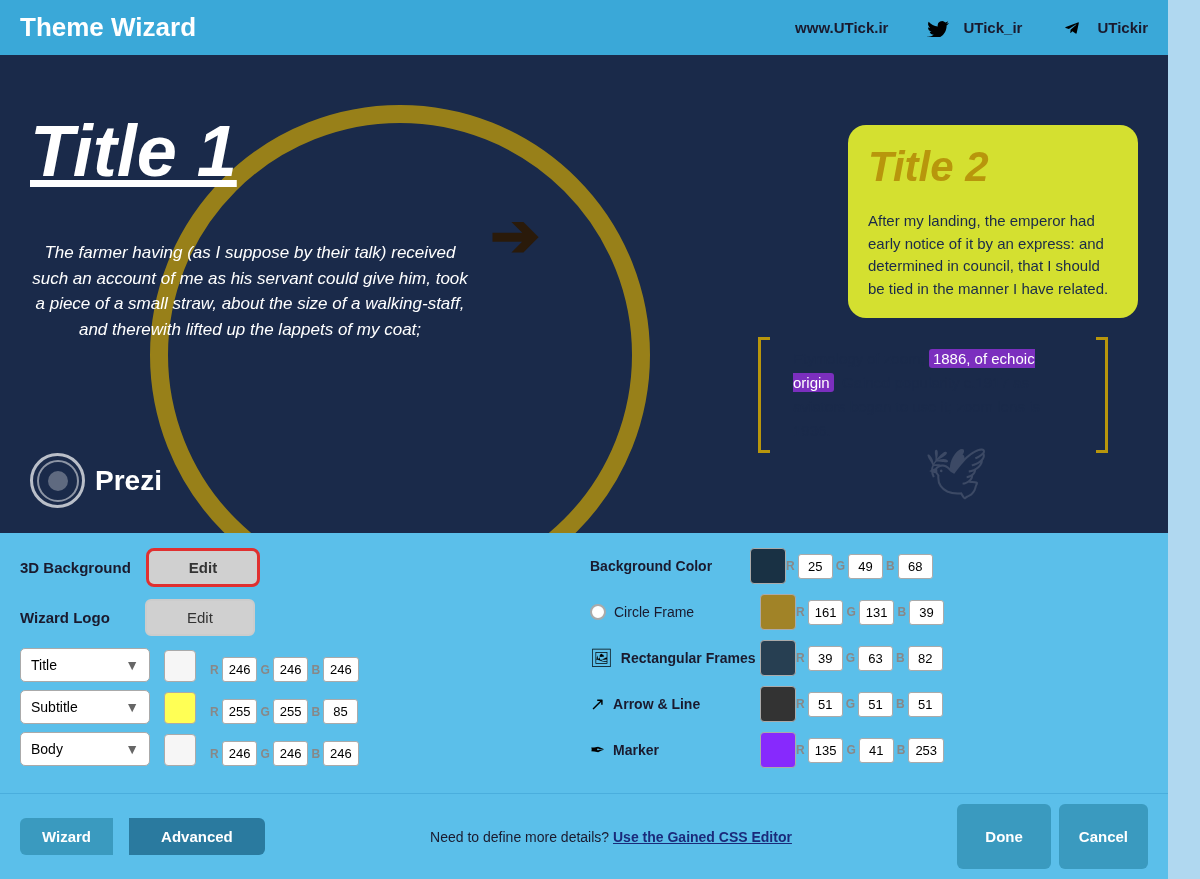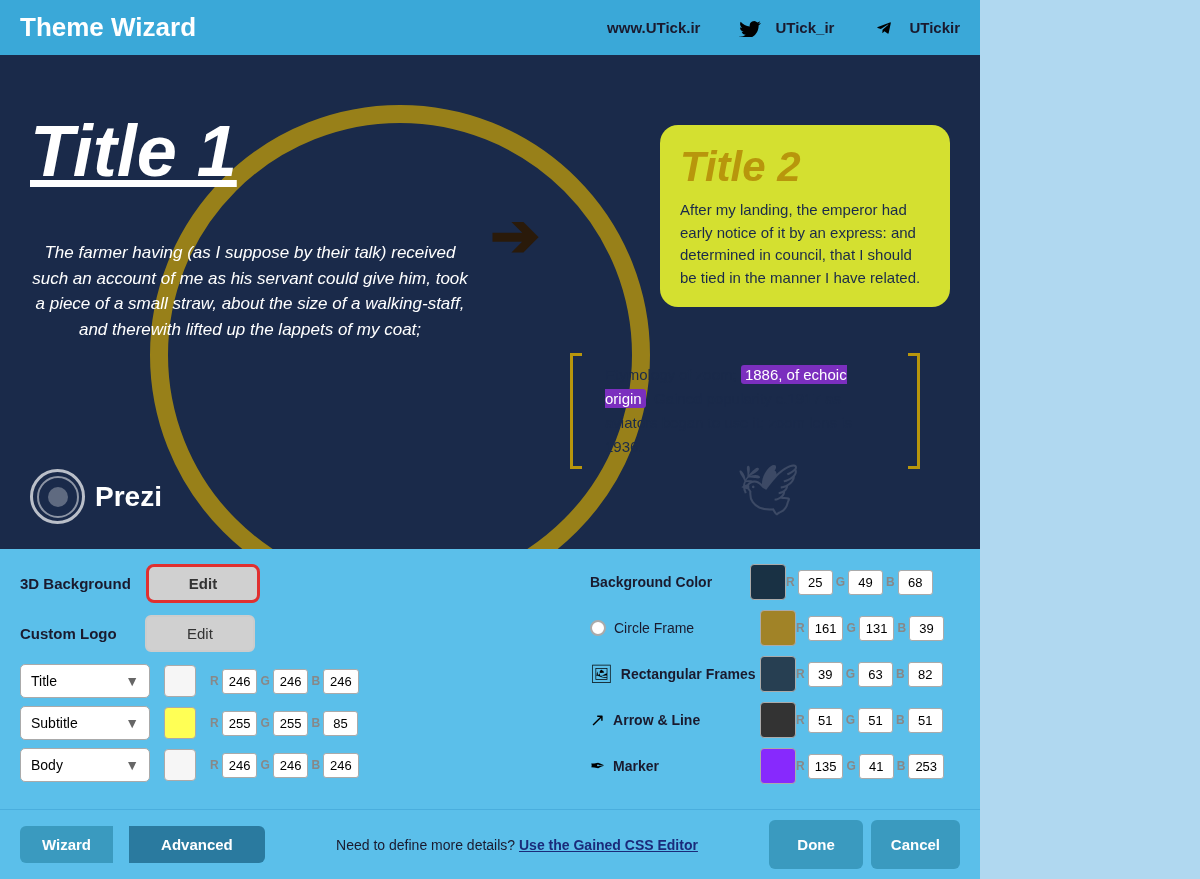--- a/index.html
+++ b/index.html
@@ -1,18 +1,18 @@
 <!DOCTYPE html>
 <html><head>
   <meta charset="utf-8">
   <style>
     * { box-sizing: border-box; margin: 0; padding: 0; }
     body { font-family: Arial, sans-serif; background: #b0d8f0; width: 1200px; height: 879px; overflow: hidden; }
 
-    .app-container { width: 980px; height: 879px; background: #5bbfea; display: flex; flex-direction: column; }
+    .app-container { width: 1168px; height: 879px; background: #5bbfea; display: flex; flex-direction: column; }
 
     
     .header { background: #3aa8d8; padding: 10px 20px; display: flex; align-items: center; justify-content: space-between; height: 55px; }
     .header-title { color: white; font-size: 26px; font-weight: bold; }
     .header-links { display: flex; gap: 30px; align-items: center; color: #1a1a2e; font-size: 15px; font-weight: bold; }
     .header-links span { display: flex; align-items: center; gap: 5px; margin-left: 9px; }
 
     
     .preview-area { background: #1a2a4a; flex: 1; position: relative; overflow: hidden; min-height: 0; height: 530px; max-height: 530px; }
 
@@ -21,21 +21,21 @@
     .subtitle1 { position: absolute; left: 30px; top: 185px; color: white; font-size: 17px; font-style: italic; line-height: 1.5; max-width: 440px; text-align: center; }
 
     
     .arc-decoration { position: absolute; left: 150px; top: 50px; width: 500px; height: 500px; border: 18px solid #b8960c; border-radius: 50%; opacity: 0.8; }
 
     
     .arrow { position: absolute; left: 490px; top: 145px; font-size: 60px; color: #2a1a0a; font-weight: 900; transform: rotate(0deg); }
 
     
     .title2-box { position: absolute; right: 30px; top: 70px; background: #d4e030; border-radius: 18px; padding: 18px 20px; width: 290px; }
-    .title2-text { color: #b8960c; font-size: 42px; font-weight: 900; font-style: italic; margin-bottom: 8px; }
+    .title2-text { color: #b8960c; font-size: 42px; font-weight: 900; font-style: italic; margin-bottom: 19px; }
     .title2-body { color: #1a2a4a; font-size: 15px; line-height: 1.5; }
 
     
     .etym-box { position: absolute; right: 40px; bottom: 75px; width: 310px; }
     .etym-text { color: #1a2a4a; font-size: 15px; line-height: 1.6; position: relative; }
     .etym-highlight { background: #7b2fbe; color: white; padding: 1px 4px; border-radius: 3px; }
 
     
     .prezi-logo { position: absolute; bottom: 25px; left: 30px; display: flex; align-items: center; gap: 10px; }
     .prezi-circle { width: 55px; height: 55px; border: 3px solid rgba(255,255,255,0.7); border-radius: 50%; display: flex; align-items: center; justify-content: center; }
@@ -52,42 +52,42 @@
     .edit-btn { background: #d0d0d0; border: 2px solid #ccc; padding: 8px 40px; font-size: 15px; border-radius: 6px; cursor: pointer; color: #333; }
     .edit-btn-highlight { background: #d0d0d0; border: 3px solid #e03030; padding: 8px 40px; font-size: 15px; border-radius: 8px; cursor: pointer; color: #333; font-weight: bold; }
 
     .color-rgb { display: flex; align-items: center; gap: 3px; font-size: 13px; }
     .rgb-box { background: white; border: 1px solid #aaa; padding: 4px 6px; border-radius: 3px; min-width: 35px; text-align: center; }
     .rgb-label { color: #888; font-size: 12px; font-weight: bold; }
 
     .color-swatch { width: 32px; height: 32px; border-radius: 4px; border: 1px solid #aaa; display: inline-block; }
 
     
-    .text-type-row { display: flex; align-items: center; gap: 14px; margin-bottom: 8px; }
+    .text-type-row { display: flex; align-items: flex-end; gap: 14px; margin-bottom: 8px; }
     .type-select { background: white; border: 1px solid #aaa; padding: 8px 10px; border-radius: 5px; font-size: 14px; min-width: 130px; display: flex; align-items: center; justify-content: space-between; cursor: pointer; }
     .type-select-arrow { color: #666; }
 
     
     .right-controls { flex: 1; padding-left: 30px; }
     .right-row { display: flex; align-items: center; gap: 0; margin-bottom: 10px; }
     .right-label { font-weight: bold; color: #1a1a2e; font-size: 14px; min-width: 160px; }
 
     
     .main-controls { display: flex; gap: 0; }
     .left-controls { flex: 0 0 540px; }
 
     
     .bottom-bar { background: #5bbfea; border-top: 1px solid #4aaedd; padding: 10px 20px; display: flex; align-items: center; justify-content: space-between; }
     .bottom-left { display: flex; gap: 16px; }
     .wizard-btn { background: #3a9abf; color: white; border: none; padding: 10px 22px; font-size: 15px; font-weight: bold; border-radius: 6px 0 0 6px; cursor: pointer; }
     .advanced-btn { background: #2a7a9f; color: white; border: none; padding: 10px 32px; font-size: 15px; font-weight: bold; border-radius: 0 6px 6px 0; cursor: pointer; }
     .bottom-center { color: #1a1a2e; font-size: 14px; }
     .css-link { color: #1a2a7a; font-weight: bold; text-decoration: underline; cursor: pointer; }
     .bottom-right { display: flex; gap: 8px; }
-    .done-btn { background: #3a9abf; color: white; border: none; padding: 16px 28px; font-size: 15px; font-weight: bold; border-radius: 6px; cursor: pointer; }
+    .done-btn { background: #3a9abf; color: white; border: none; padding: 24px 28px; font-size: 15px; font-weight: bold; border-radius: 6px; cursor: pointer; }
     .cancel-btn { background: #3a9abf; color: white; border: none; padding: 10px 20px; font-size: 15px; font-weight: bold; border-radius: 6px; cursor: pointer; }
 
     .radio-circle { width: 16px; height: 16px; border-radius: 50%; border: 2px solid #aaa; background: white; display: inline-block; }
 
     
     .bird-shape { position: absolute; bottom: 30px; right: 180px; color: rgba(255,255,255,0.15); font-size: 50px; }
   </style>
 </head>
 <body>
 
@@ -151,21 +151,21 @@
     <div class="main-controls">
 
       <div class="left-controls">
 
         <div class="controls-row1">
           <span class="ctrl-label">3D Background</span>
           <button class="edit-btn-highlight">Edit</button>
         </div>
 
         <div class="controls-row1">
-          <span class="ctrl-label">Custom Logo</span>
+          <span class="ctrl-label">Wizard Logo</span>
           <button class="edit-btn">Edit</button>
         </div>
 
         <div class="text-type-row">
           <div class="type-select">
             <span>Title</span>
             <span class="type-select-arrow">▼</span>
           </div>
           <div class="color-swatch" style="background:#f6f6f6;"></div>
           <div class="color-rgb">

